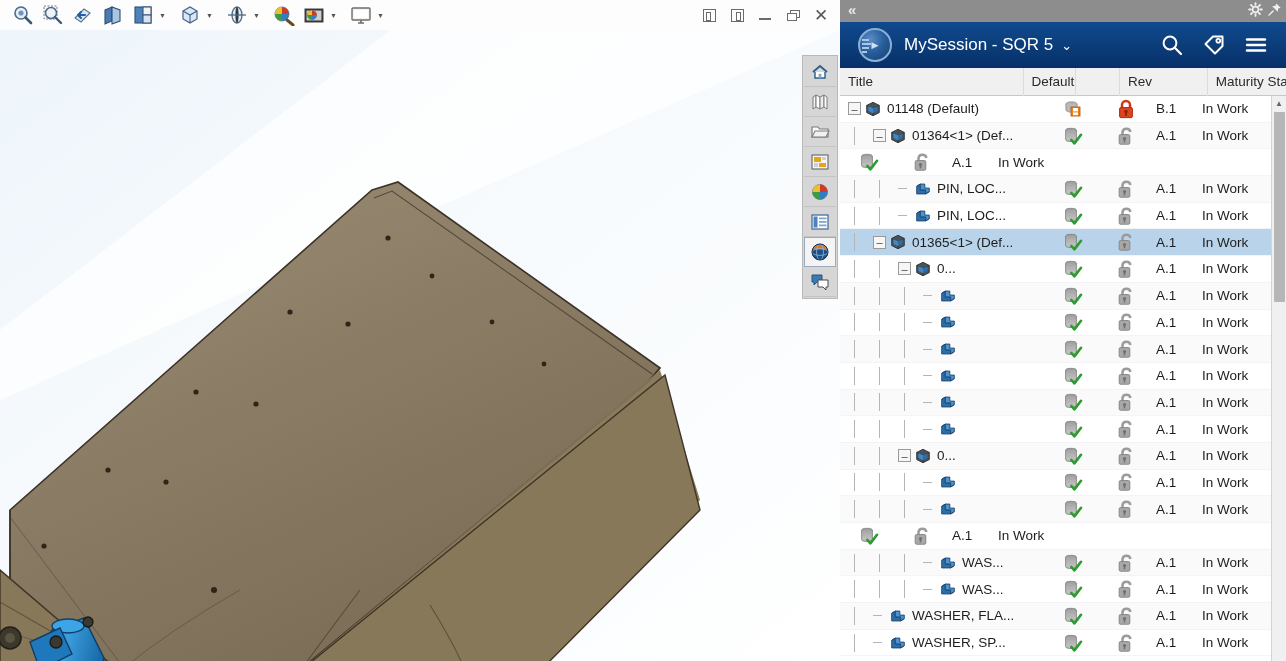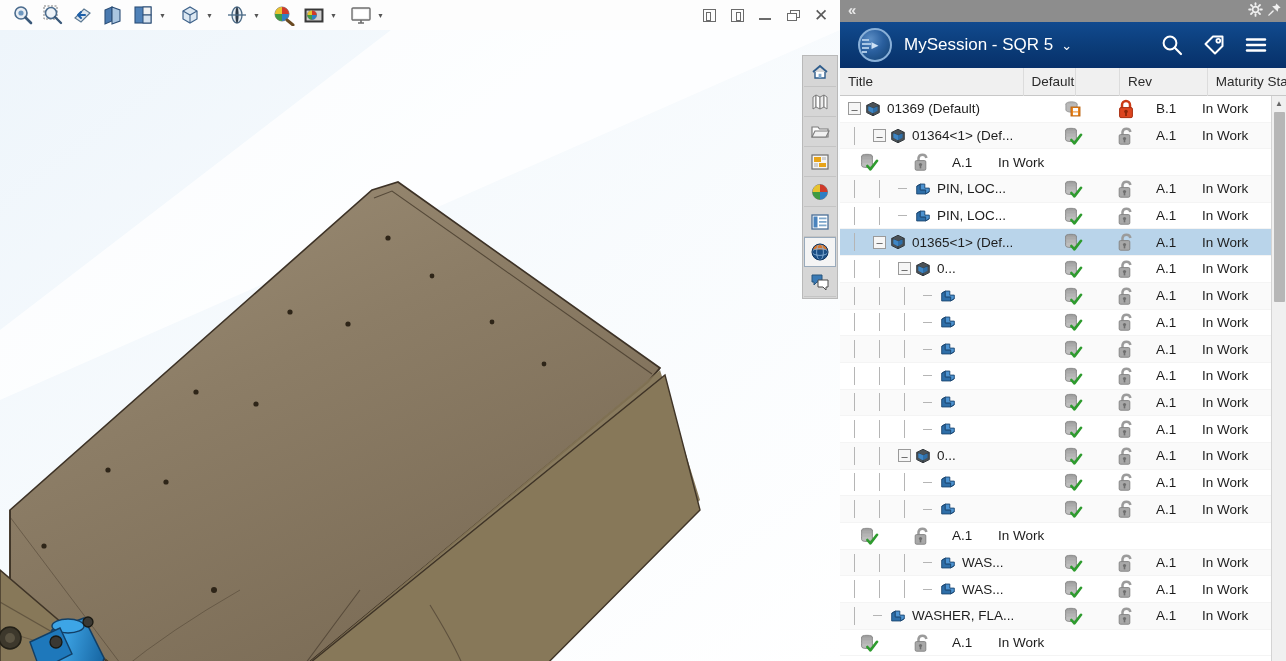--- a/index.html
+++ b/index.html
@@ -548,21 +548,21 @@
             <span class="expander">–</span>
             <span class="node-ico">
               <svg width="18" height="18" viewBox="0 0 20 20">
                 <path d="M3 6 L10 2.5 L17 6 L17 14 L10 17.5 L3 14 Z" fill="#4b5257" stroke="#2b3135" stroke-width="1"></path>
                 <path d="M3 6 L10 9.5 L17 6" fill="none" stroke="#2b3135" stroke-width="1"></path>
                 <path d="M10 9.5 L10 17.5" fill="none" stroke="#2b3135" stroke-width="1"></path>
                 <path d="M5 7 L10 9.3 L15 7 L15 12 L10 14.6 L5 12 Z" fill="#2e6ea8"></path>
                 <path d="M5 7 L10 9.3 L10 14.6 L5 12 Z" fill="#3f86c4"></path>
               </svg>
             </span>
-            <span class="node-lbl">01369 (Default)</span>
+            <span class="node-lbl">01148 (Default)</span>
           </div>
           <div class="cell-status">
             <svg width="20" height="18" viewBox="0 0 20 18">
               <ellipse cx="8.5" cy="4" rx="5.6" ry="2.2" fill="#b3b3b3" stroke="#8e8e8e" stroke-width=".8"></ellipse>
               <path d="M2.9 4 L2.9 10 A5.6 2.2 0 0 0 14.1 10 L14.1 4" fill="#b9b9b9" stroke="#8e8e8e" stroke-width=".8"></path>
               <rect x="8" y="7" width="9" height="9" fill="#e8821b" stroke="#b9600c" stroke-width=".9"></rect>
               <rect x="10" y="8" width="5" height="3.4" fill="#fdfdfd"></rect>
               <rect x="10" y="12.4" width="5" height="2.8" fill="#fdfdfd"></rect>
             </svg>
           </div>
@@ -1236,20 +1236,34 @@
               <path d="M5.5 9 L5.5 6 A4 4 0 0 1 13.4 6" fill="none" stroke="#9b9b9b" stroke-width="2.5"></path>
               <rect x="2.2" y="8.6" width="10.6" height="9.6" rx="1.3" fill="#a8a8a8" stroke="#878787" stroke-width="1"></rect>
               <circle cx="7.5" cy="12.5" r="1.6" fill="#6f6f6f"></circle>
               <rect x="6.7" y="13.2" width="1.6" height="3.2" fill="#6f6f6f"></rect>
             </svg>
           </div>
           <div class="cell-rev">A.1</div>
           <div class="cell-mat">In Work</div>
         </div>
         <div class="row">
+          <div class="cell-title">
+            <span class="tline" style="left: 14px;"></span>
+            <span style="flex: 0 0 auto; width: 33px;"></span>
+            <span class="tstub"></span>
+            <span style="flex: 0 0 auto; width: 5px;"></span>
+            <span class="node-ico">
+              <svg width="18" height="18" viewBox="0 0 20 20">
+                <path d="M3 7 L7 4.5 L7 11 L13 11 L13 15.5 L3 15.5 Z" fill="#2e6ea8" stroke="#1b4670" stroke-width="1"></path>
+                <path d="M7 4.5 L12 4.5 L12 9 L17 9 L17 13 L13 15.5 L13 11 L7 11 Z" fill="#4d93d1" stroke="#1b4670" stroke-width="1"></path>
+                <path d="M3 7 L7 4.5 M13 15.5 L17 13" stroke="#1b4670" stroke-width="1" fill="none"></path>
+              </svg>
+            </span>
+            <span class="node-lbl">WASHER, SP...</span>
+          </div>
           <div class="cell-status">
             <svg width="20" height="18" viewBox="0 0 20 18">
               <ellipse cx="8" cy="3.4" rx="5.4" ry="2.1" fill="#9e9e9e" stroke="#7e7e7e" stroke-width=".8"></ellipse>
               <path d="M2.6 3.4 L2.6 6.6 A5.4 2.1 0 0 0 13.4 6.6 L13.4 3.4" fill="#aaaaaa" stroke="#7e7e7e" stroke-width=".8"></path>
               <path d="M2.6 6.6 L2.6 9.8 A5.4 2.1 0 0 0 13.4 9.8 L13.4 6.6" fill="#b4b4b4" stroke="#7e7e7e" stroke-width=".8"></path>
               <path d="M2.6 9.8 L2.6 12.4 A5.4 2.1 0 0 0 13.4 12.4 L13.4 9.8" fill="#bdbdbd" stroke="#7e7e7e" stroke-width=".8"></path>
               <path d="M8.4 13 L11.4 16.4 L18 7.8" fill="none" stroke="#2e9b2e" stroke-width="2.6" stroke-linecap="round" stroke-linejoin="round"></path>
             </svg>
           </div>
           <div class="cell-lock">

